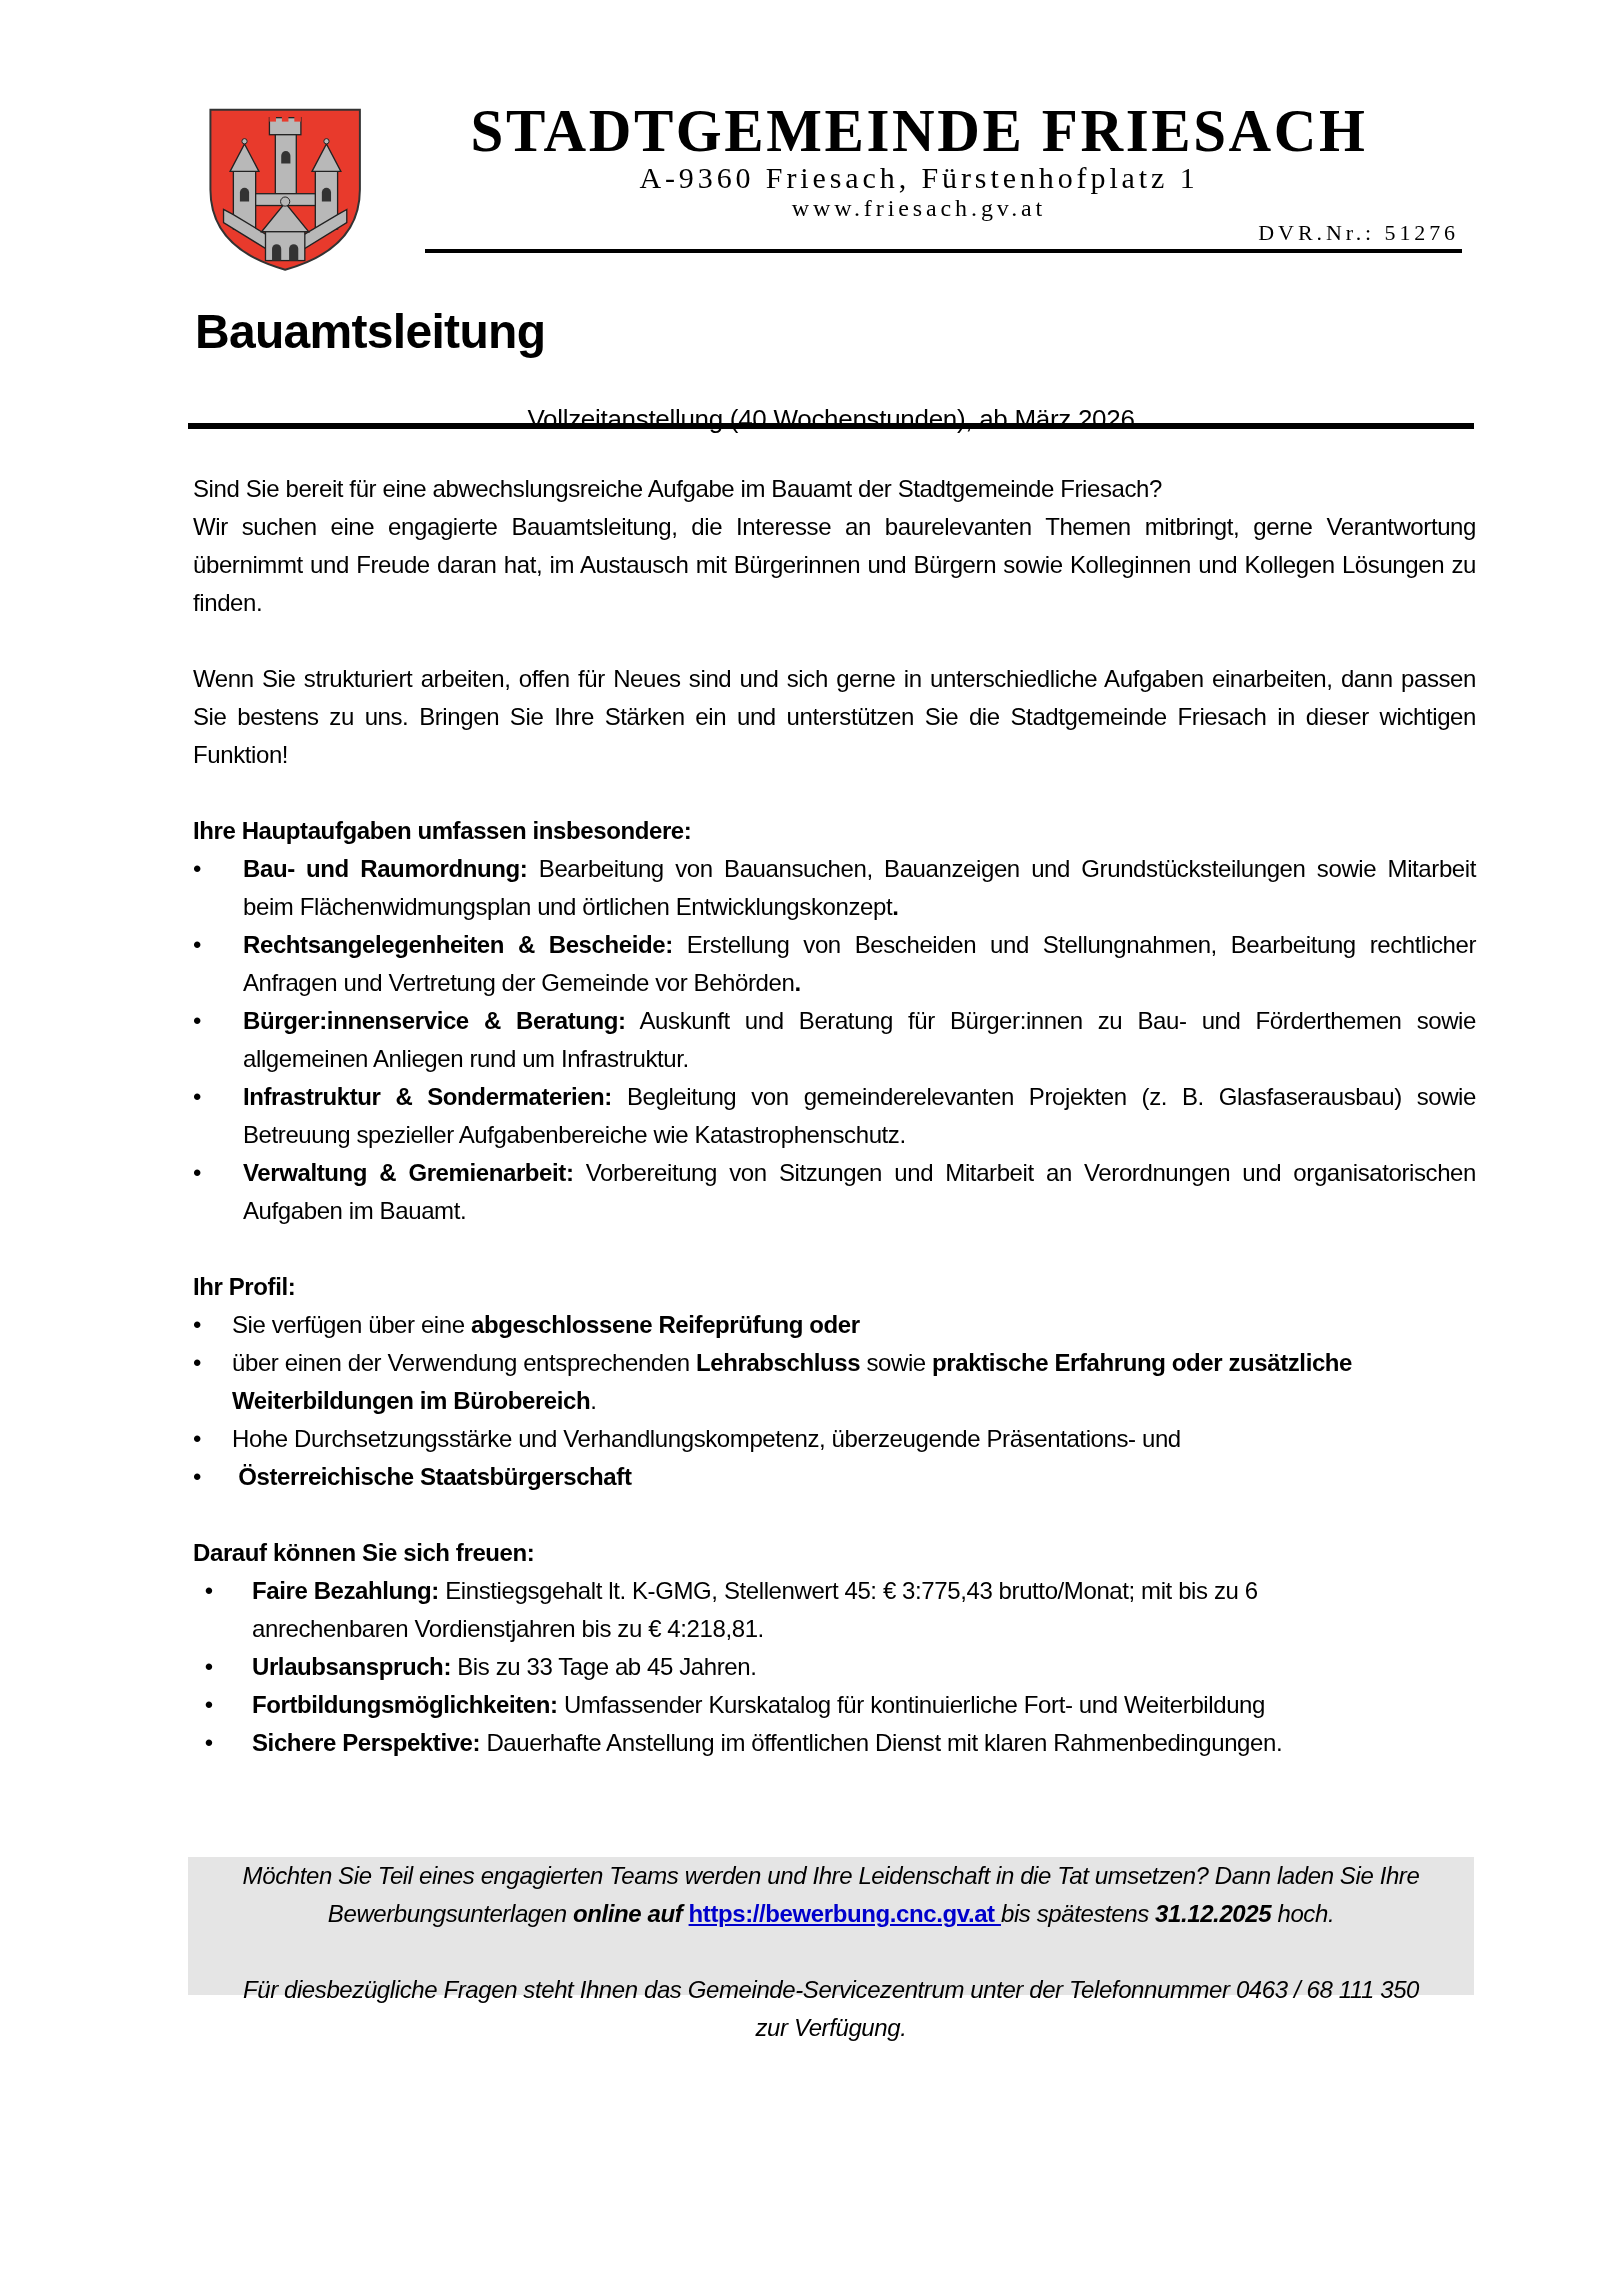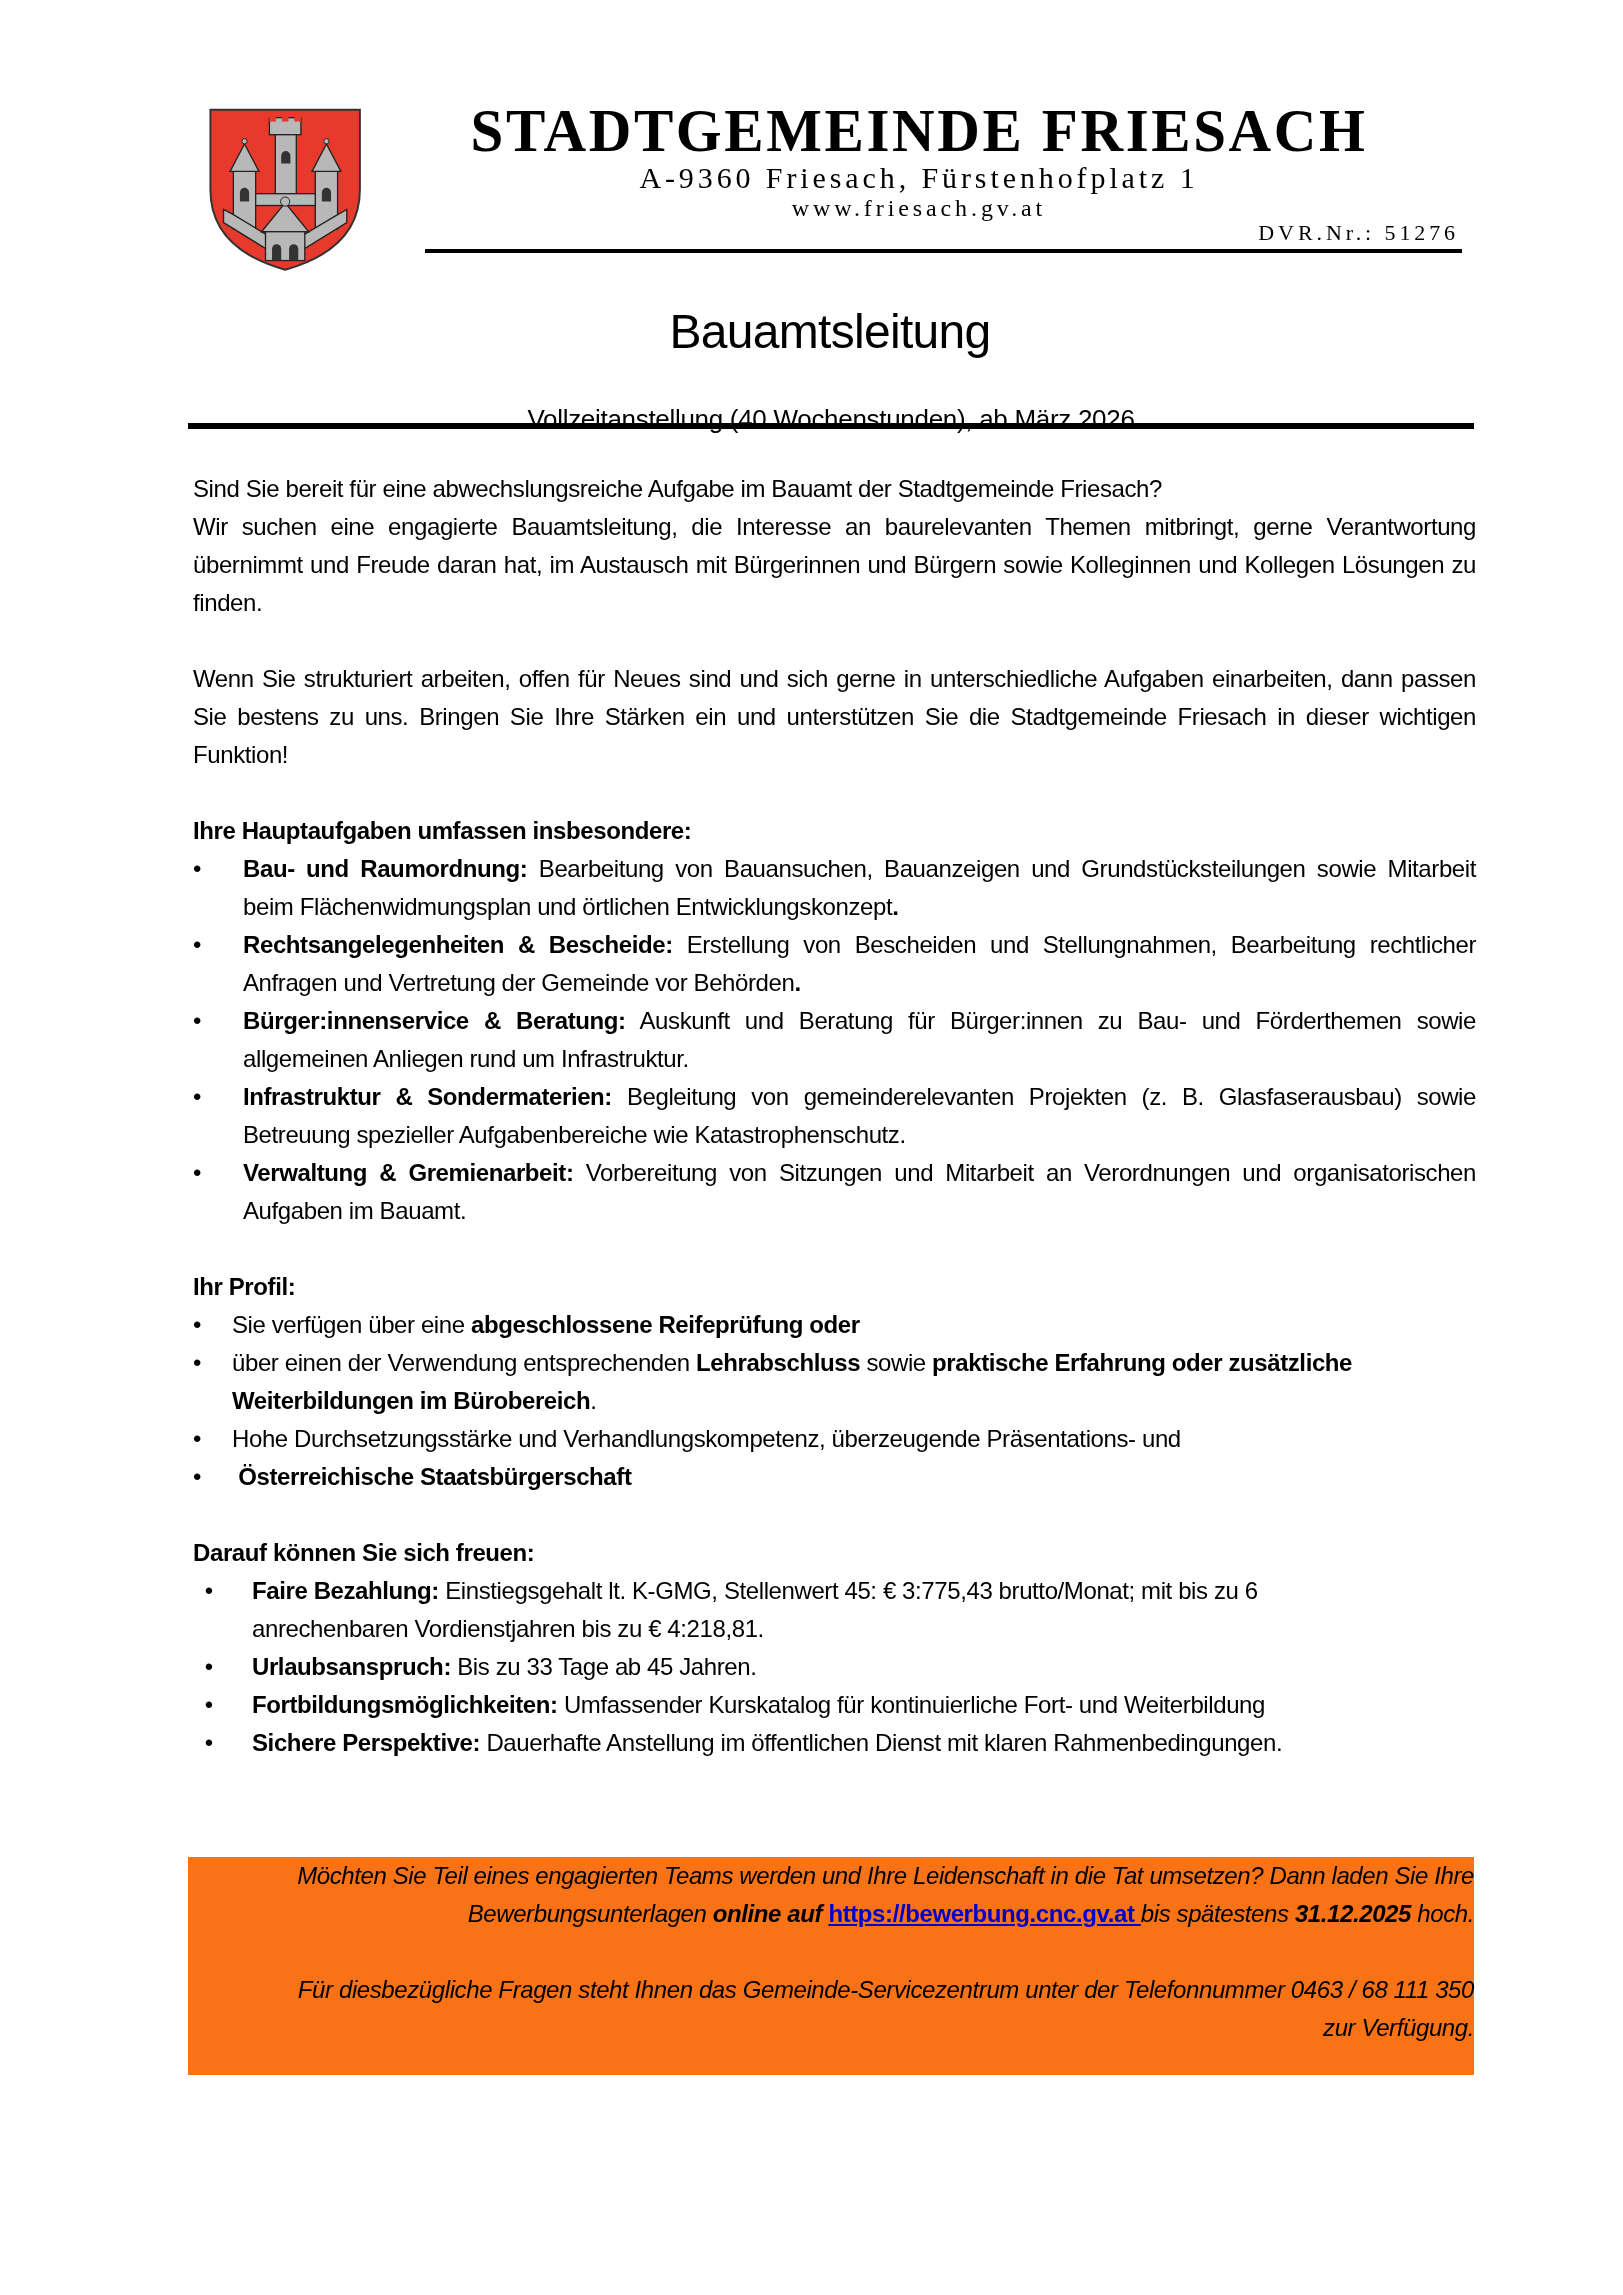--- a/index.html
+++ b/index.html
@@ -12,43 +12,43 @@
   #org-name { position: absolute; left: 425px; top: 98px; width: 988px; text-align: center;
     font-size: 59px; font-weight: bold; letter-spacing: 2.6px; line-height: 65px; transform: scaleY(1.05); }
   #org-address { position: absolute; left: 425px; top: 159px; width: 988px; text-align: center;
     font-size: 30px; letter-spacing: 3.9px; line-height: 37px; }
   #org-web { position: absolute; left: 425px; top: 190px; width: 988px; text-align: center;
     font-size: 24px; letter-spacing: 3.9px; line-height: 37px; }
   #org-dvr { position: absolute; right: 164px; top: 220px; font-size: 22px; letter-spacing: 3.9px; line-height: 26px; }
   #header-rule { position: absolute; left: 425px; top: 249px; width: 1037px; height: 3.9px; background: #000; }
 
   
-  #job-title { position: absolute; left: 182px; top: 302px; width: 1296px; text-align: center;
-    font-size: 48px; font-weight: normal; line-height: 59px; letter-spacing: -0.7px; }
+  #job-title { position: absolute; left: 195px; top: 302px; width: 1296px; text-align: left;
+    font-size: 48px; font-weight: bold; line-height: 59px; letter-spacing: -0.7px; }
   #job-subtitle { position: absolute; left: 183px; top: 376px; width: 1296px; text-align: center;
     font-size: 26px; line-height: 34px; letter-spacing: -0.3px; margin-top: 26px; }
   #title-rule { position: absolute; left: 188px; top: 423px; width: 1286px; height: 5.9px; background: #000; }
 
   
   #content { position: absolute; left: 193px; top: 470px; width: 1283px; font-size: 24px; line-height: 38px; letter-spacing: -0.4px; }
   p { margin: 0; }
   .just { text-align: justify; }
   .gap { height: 38px; }
   .h { font-weight: bold; }
   ul { list-style: none; margin: 0; padding: 0; }
   li { position: relative; padding-left: 50px; text-align: justify; }
   li .bullet { position: absolute; left: 0; top: 0; width: 26px; }
   ul.profile li { padding-left: 39px; text-align: left; }
   ul.benefits li { padding-left: 59px; text-align: left; }
   ul.benefits li .bullet { left: 11.8px; }
   b { font-weight: bold; }
 
   
-  #callout { position: absolute; left: 188px; top: 1857px; width: 1286px; height: 218px; background: #f97316;
-    font-style: italic; font-size: 24px; line-height: 38px; text-align: right; letter-spacing: -0.4px; }
+  #callout { position: absolute; left: 188px; top: 1857px; width: 1286px; height: 138px; background: #e5e5e5;
+    font-style: italic; font-size: 24px; line-height: 38px; text-align: center; letter-spacing: -0.4px; }
   #callout .line { display: block; }
   #callout a { color: #0000cc; text-decoration: underline; font-weight: bold; font-style: normal; }
 </style>
 </head>
 <body>
 
 <div id="crest">
   <svg viewBox="0 0 270 270" width="177" height="177">
     <path d="M22 18 L250 18 L250 140 Q250 230 136 262 Q22 230 22 140 Z" fill="#e83a2c" stroke="#333" stroke-width="3"></path>
 

